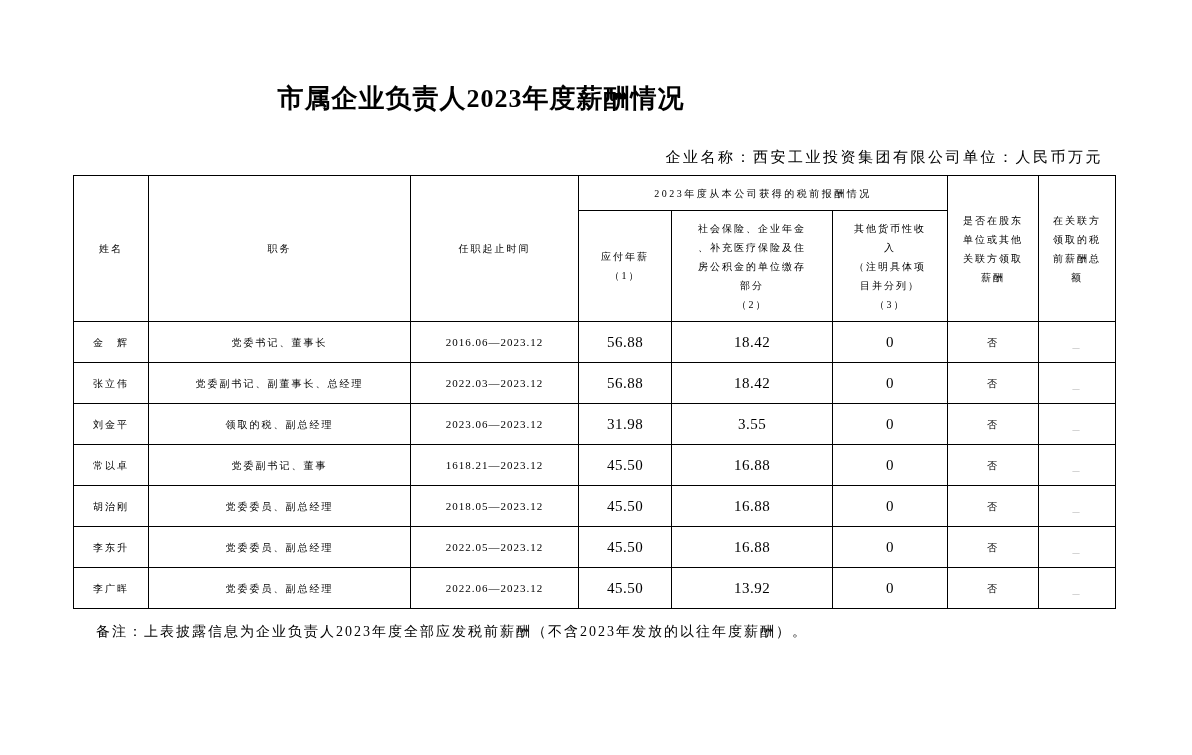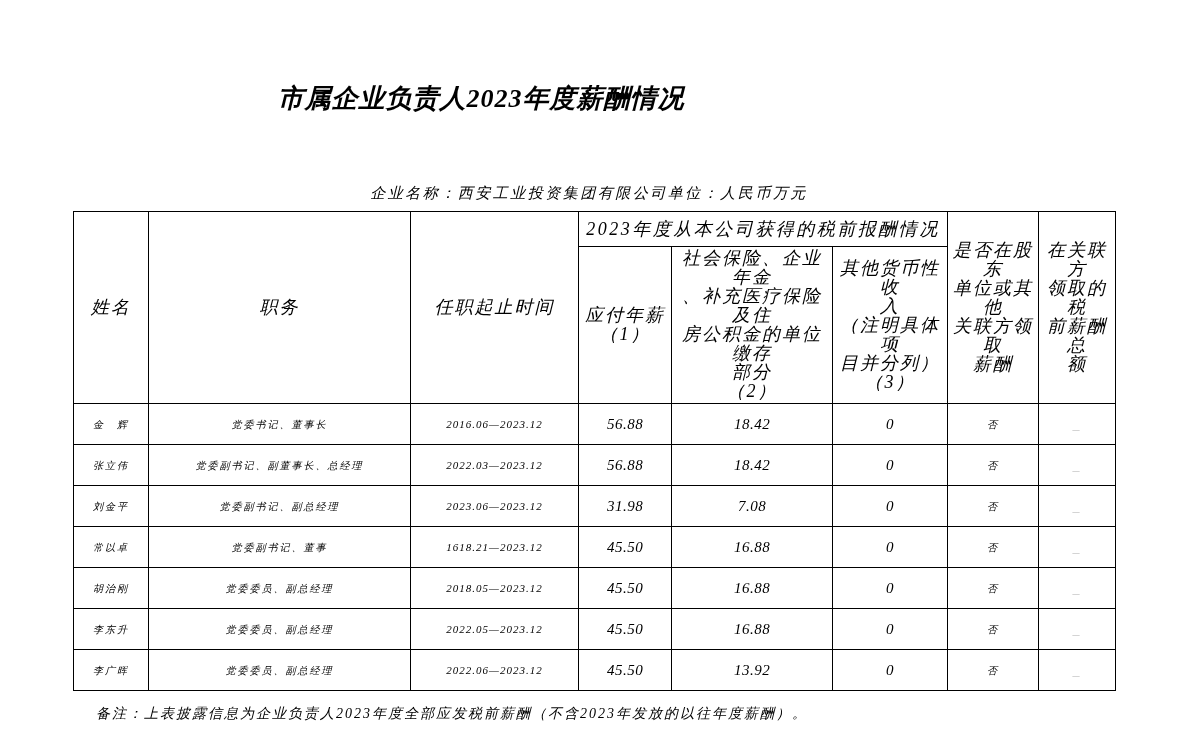--- a/index.html
+++ b/index.html
@@ -10,58 +10,57 @@
     height: 755px;
     background: #ffffff;
     color: #000000;
     font-family: "Liberation Serif", "DejaVu Serif", serif;
     overflow: hidden;
   }
   .doc {
     width: 962px;
     height: 755px;
     padding-top: 85px;
-    font-style: italic;
   }
   .title {
     margin: 0;
     text-align: center;
     font-size: 26px;
     font-weight: bold;
     letter-spacing: 1px;
     line-height: 28px;
   }
   .meta-row {
     width: 1042px;
     margin: 34px 0 0 73px;
     display: flex;
-    justify-content: center;
+    justify-content: flex-end;
     align-items: flex-end;
     font-size: 15px;
     letter-spacing: 2.5px;
     line-height: 20px;
   }
-  .meta-row .unit-label { padding-right: 12px; margin-top: 36px; }
+  .meta-row .unit-label { padding-right: 12px; }
   .meta-row .company-label { padding-left: 2px; }
   table.salary-table {
     border-collapse: collapse;
     table-layout: fixed;
     width: 1042px;
     margin: 8px 0 0 73px;
   }
   .salary-table th, .salary-table td {
     border: 1.5px solid #000000;
     text-align: center;
     vertical-align: middle;
     padding: 2px 3px;
     overflow: hidden;
   }
   .salary-table thead th {
     font-weight: normal;
-    font-size: 18px;
+    font-size: 10px;
     letter-spacing: 2px;
     white-space: pre-line;
     line-height: 19px;
   }
   .salary-table thead th.group-th {
     height: 35px;
     letter-spacing: 2.5px;
   }
   .salary-table thead tr.sub-header th { height: 111px; }
   .salary-table tbody td {
@@ -158,24 +157,24 @@
         <td>党委副书记、副董事长、总经理</td>
         <td class="term">2022.03—2023.12</td>
         <td class="num">56.88</td>
         <td class="num">18.42</td>
         <td class="num">0</td>
         <td>否</td>
         <td class="dash">_</td>
       </tr>
       <tr>
         <td>刘金平</td>
-        <td>党委副书记、副总经理</td>
+        <td>领取的税、副总经理</td>
         <td class="term">2023.06—2023.12</td>
         <td class="num">31.98</td>
-        <td class="num">7.08</td>
+        <td class="num">3.55</td>
         <td class="num">0</td>
         <td>否</td>
         <td class="dash">_</td>
       </tr>
       <tr>
         <td>常以卓</td>
         <td>党委副书记、董事</td>
         <td class="term">1618.21—2023.12</td>
         <td class="num">45.50</td>
         <td class="num">16.88</td>

